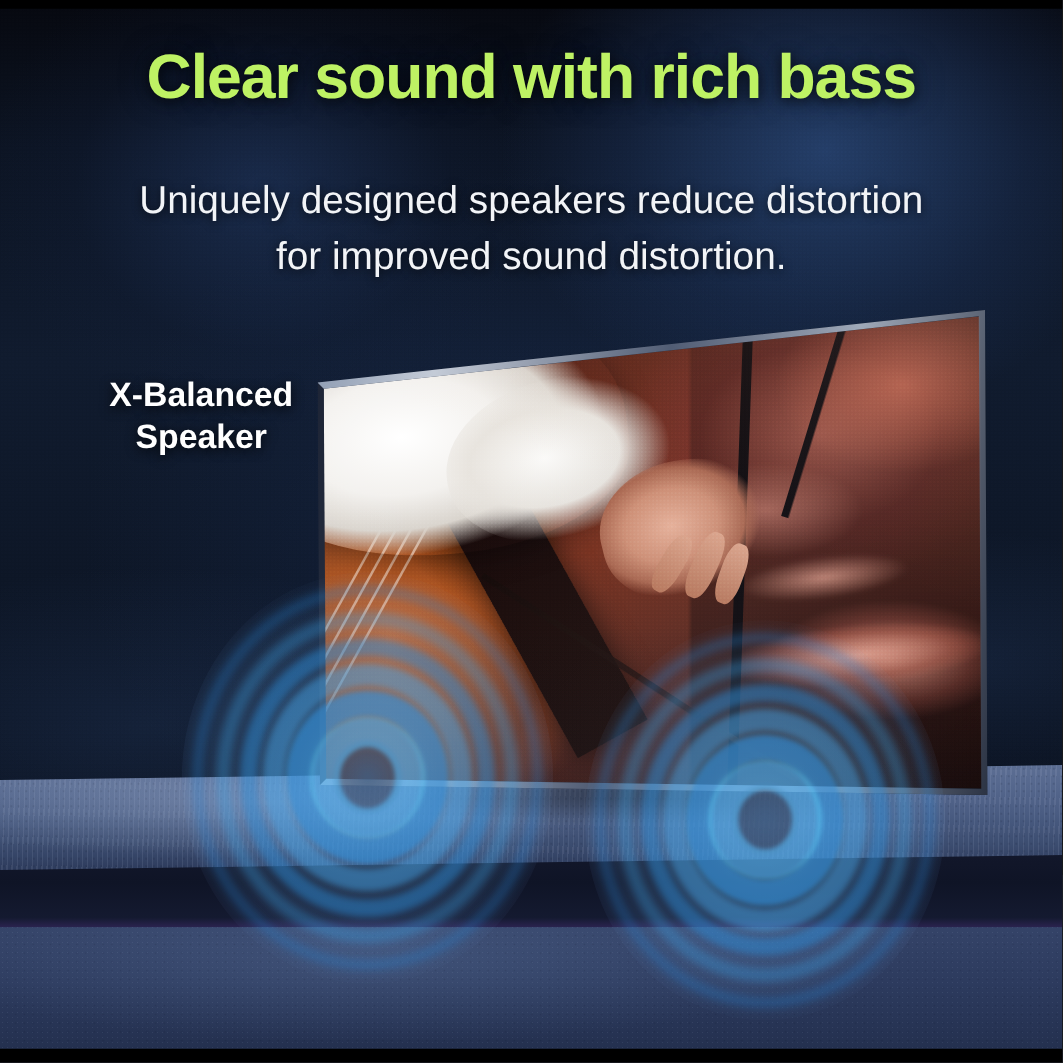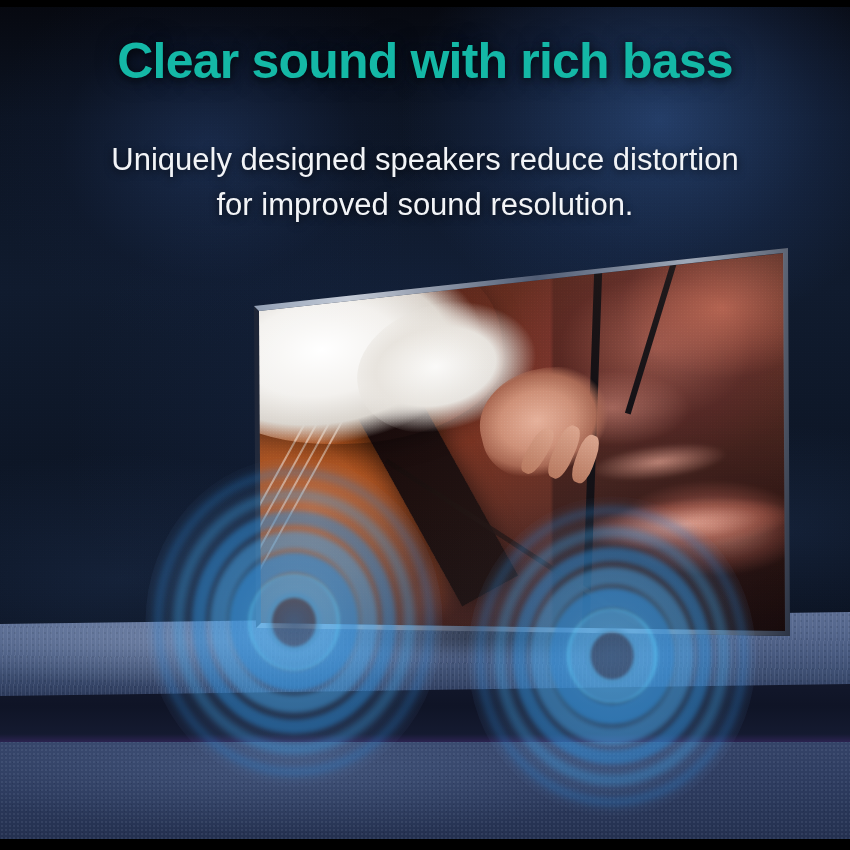--- a/index.html
+++ b/index.html
@@ -42,21 +42,21 @@
   .bg-haze{
     position:absolute;left:0;top:200px;width:850px;height:470px;
     background:
       radial-gradient(ellipse 420px 180px at 120px 380px, rgba(70,110,175,.16) 0%, rgba(0,0,0,0) 70%),
       radial-gradient(ellipse 300px 150px at 780px 330px, rgba(70,110,175,.14) 0%, rgba(0,0,0,0) 70%);
   }
 
   
   .headline{
     position:absolute;left:0;top:32px;width:850px;
-    text-align:center;color:#14b8a6;
+    text-align:center;color:#bef264;
     font-size:50px;font-weight:700;letter-spacing:-.8px;
     text-shadow:0 2px 10px rgba(0,0,0,.75), 0 0 22px rgba(10,20,40,.6);
     z-index:60;
   }
   .subline{
     position:absolute;left:0;top:138px;width:850px;
     text-align:center;color:#f2f4f7;
     font-size:31px;font-weight:400;line-height:1.44;
     text-shadow:0 2px 8px rgba(0,0,0,.7);
     z-index:60;
@@ -349,18 +349,22 @@
         <div class="ring" style="width: 128px; height: 142px; border-width: 18px; border-color: rgba(47, 154, 232, 0.49); filter: blur(2.4px);"></div>
         <div class="ring" style="width: 85.3333px; height: 94.6667px; border-width: 21.3333px; border-color: rgba(26, 127, 212, 0.67); filter: blur(2px);"></div>
         <div class="ring" style="width: 42.6667px; height: 47.3333px; border-width: 24.6667px; border-color: rgba(47, 154, 232, 0.64); filter: blur(1.6px);"></div>
         <div class="ring" style="width: 51.2px; height: 56.8px; border-width: 0px; background: radial-gradient(circle, rgba(18, 42, 78, 0.85) 0%, rgba(14, 30, 58, 0.55) 70%, rgba(10, 22, 44, 0) 100%); filter: blur(2px);"></div>
       </div>
   </div>
 
   <div class="headline">Clear sound with rich bass</div>
   <div class="subline">
     <span class="sub-l">Uniquely designed speakers reduce distortion</span>
-    <span class="sub-l">for improved sound resolution.</span>
+    <span class="sub-l">for improved sound distortion.</span>
+  </div>
+  <div class="callout">
+    <span>X-Balanced</span>
+    <span>Speaker</span>
   </div>
 
   <div class="bar-top"></div>
   <div class="bar-bottom"></div>
 </div>
 
 </body></html>

